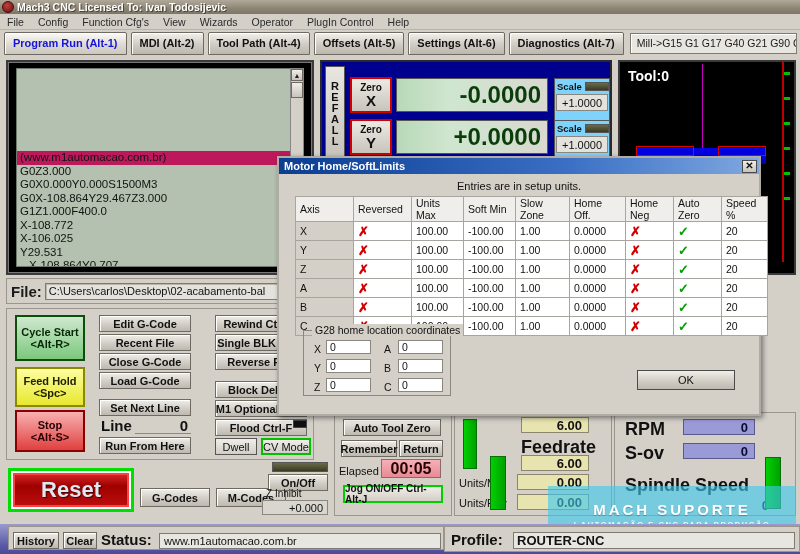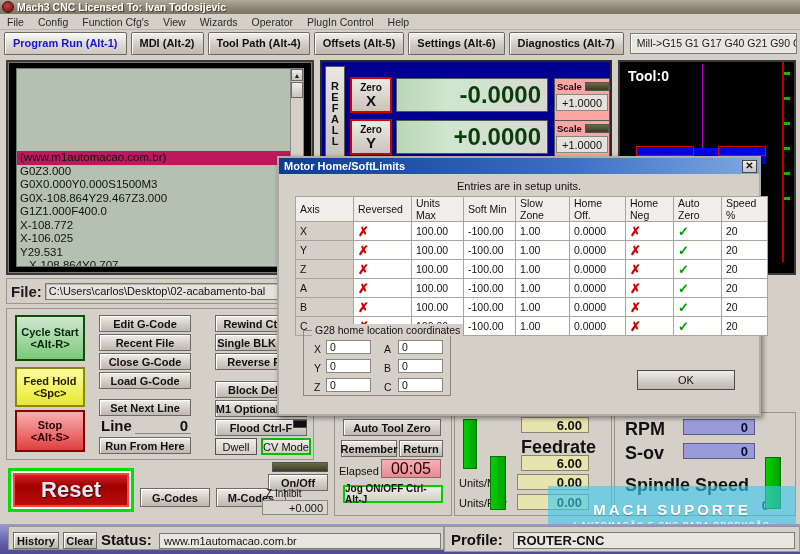--- a/index.html
+++ b/index.html
@@ -135,21 +135,21 @@
   .drobox{
     position:absolute;left:48px;top:3px;width:152px;height:34px;
     background:linear-gradient(to right,#b8d8b8,#cfe6cf 35%,#d8d8d0);
     border:1px solid #555;box-sizing:border-box;
     display:flex;align-items:center;justify-content:flex-end;
     padding-right:6px;font-size:24px;font-weight:bold;color:#0a3d0a;
     font-family:"Liberation Sans",sans-serif;cursor:text;
   }
   .scalebox{
     position:absolute;left:206px;top:3px;width:56px;height:46px;
-    background:#fca5a5;border:1px solid #555;box-sizing:border-box;
+    background:#7dd3fc;border:1px solid #555;box-sizing:border-box;
   }
   .scalebox .sl{
     display:flex;align-items:center;height:14px;font-size:9.5px;font-weight:bold;color:#111;
     padding-left:2px;
   }
   .scalebox .sbar{width:26px;height:7px;background:linear-gradient(to bottom,#6b6b4a,#3a3a22);margin-left:3px;border:1px solid #555;}
   .scalebox .sv{
     height:17px;background:#e4e2dc;border:1px solid #8a8680;box-sizing:border-box;
     display:flex;align-items:center;justify-content:center;font-size:11px;color:#111;margin:1px;
   }
@@ -229,21 +229,21 @@
     position:absolute;left:16px;top:38px;width:66px;height:15px;background:#d8d6ce;
     border:1px solid #8a8680;box-sizing:border-box;display:flex;align-items:center;
     justify-content:flex-end;padding-right:4px;font-size:11px;color:#111;
   }
 
   
   .panelbox{position:absolute;background:#d4d0c8;border:1px solid #9a968e;box-sizing:border-box;}
   .elapsedbox{
     position:absolute;height:19px;background:linear-gradient(to bottom,#f6b0b8,#e88a94);
     border:1px solid #8a6a6e;box-sizing:border-box;
-    display:flex;align-items:center;justify-content:center;font-size:16px;font-weight:normal;color:#200;
+    display:flex;align-items:center;justify-content:center;font-size:16px;font-weight:bold;color:#200;
   }
   .jogbtn{
     position:absolute;height:18px;background:linear-gradient(to bottom,#f0eee8,#d2cec6);
     border:2px solid #00d000;box-sizing:border-box;display:flex;align-items:center;
     justify-content:center;font-size:10px;font-weight:bold;color:#111;cursor:pointer;
   }
   .yellowdro{
     position:absolute;height:16px;background:#e8e4b0;border:1px solid #8a8670;
     box-sizing:border-box;display:flex;align-items:center;justify-content:flex-end;
     padding-right:6px;font-size:13px;font-weight:bold;color:#111;cursor:text;

